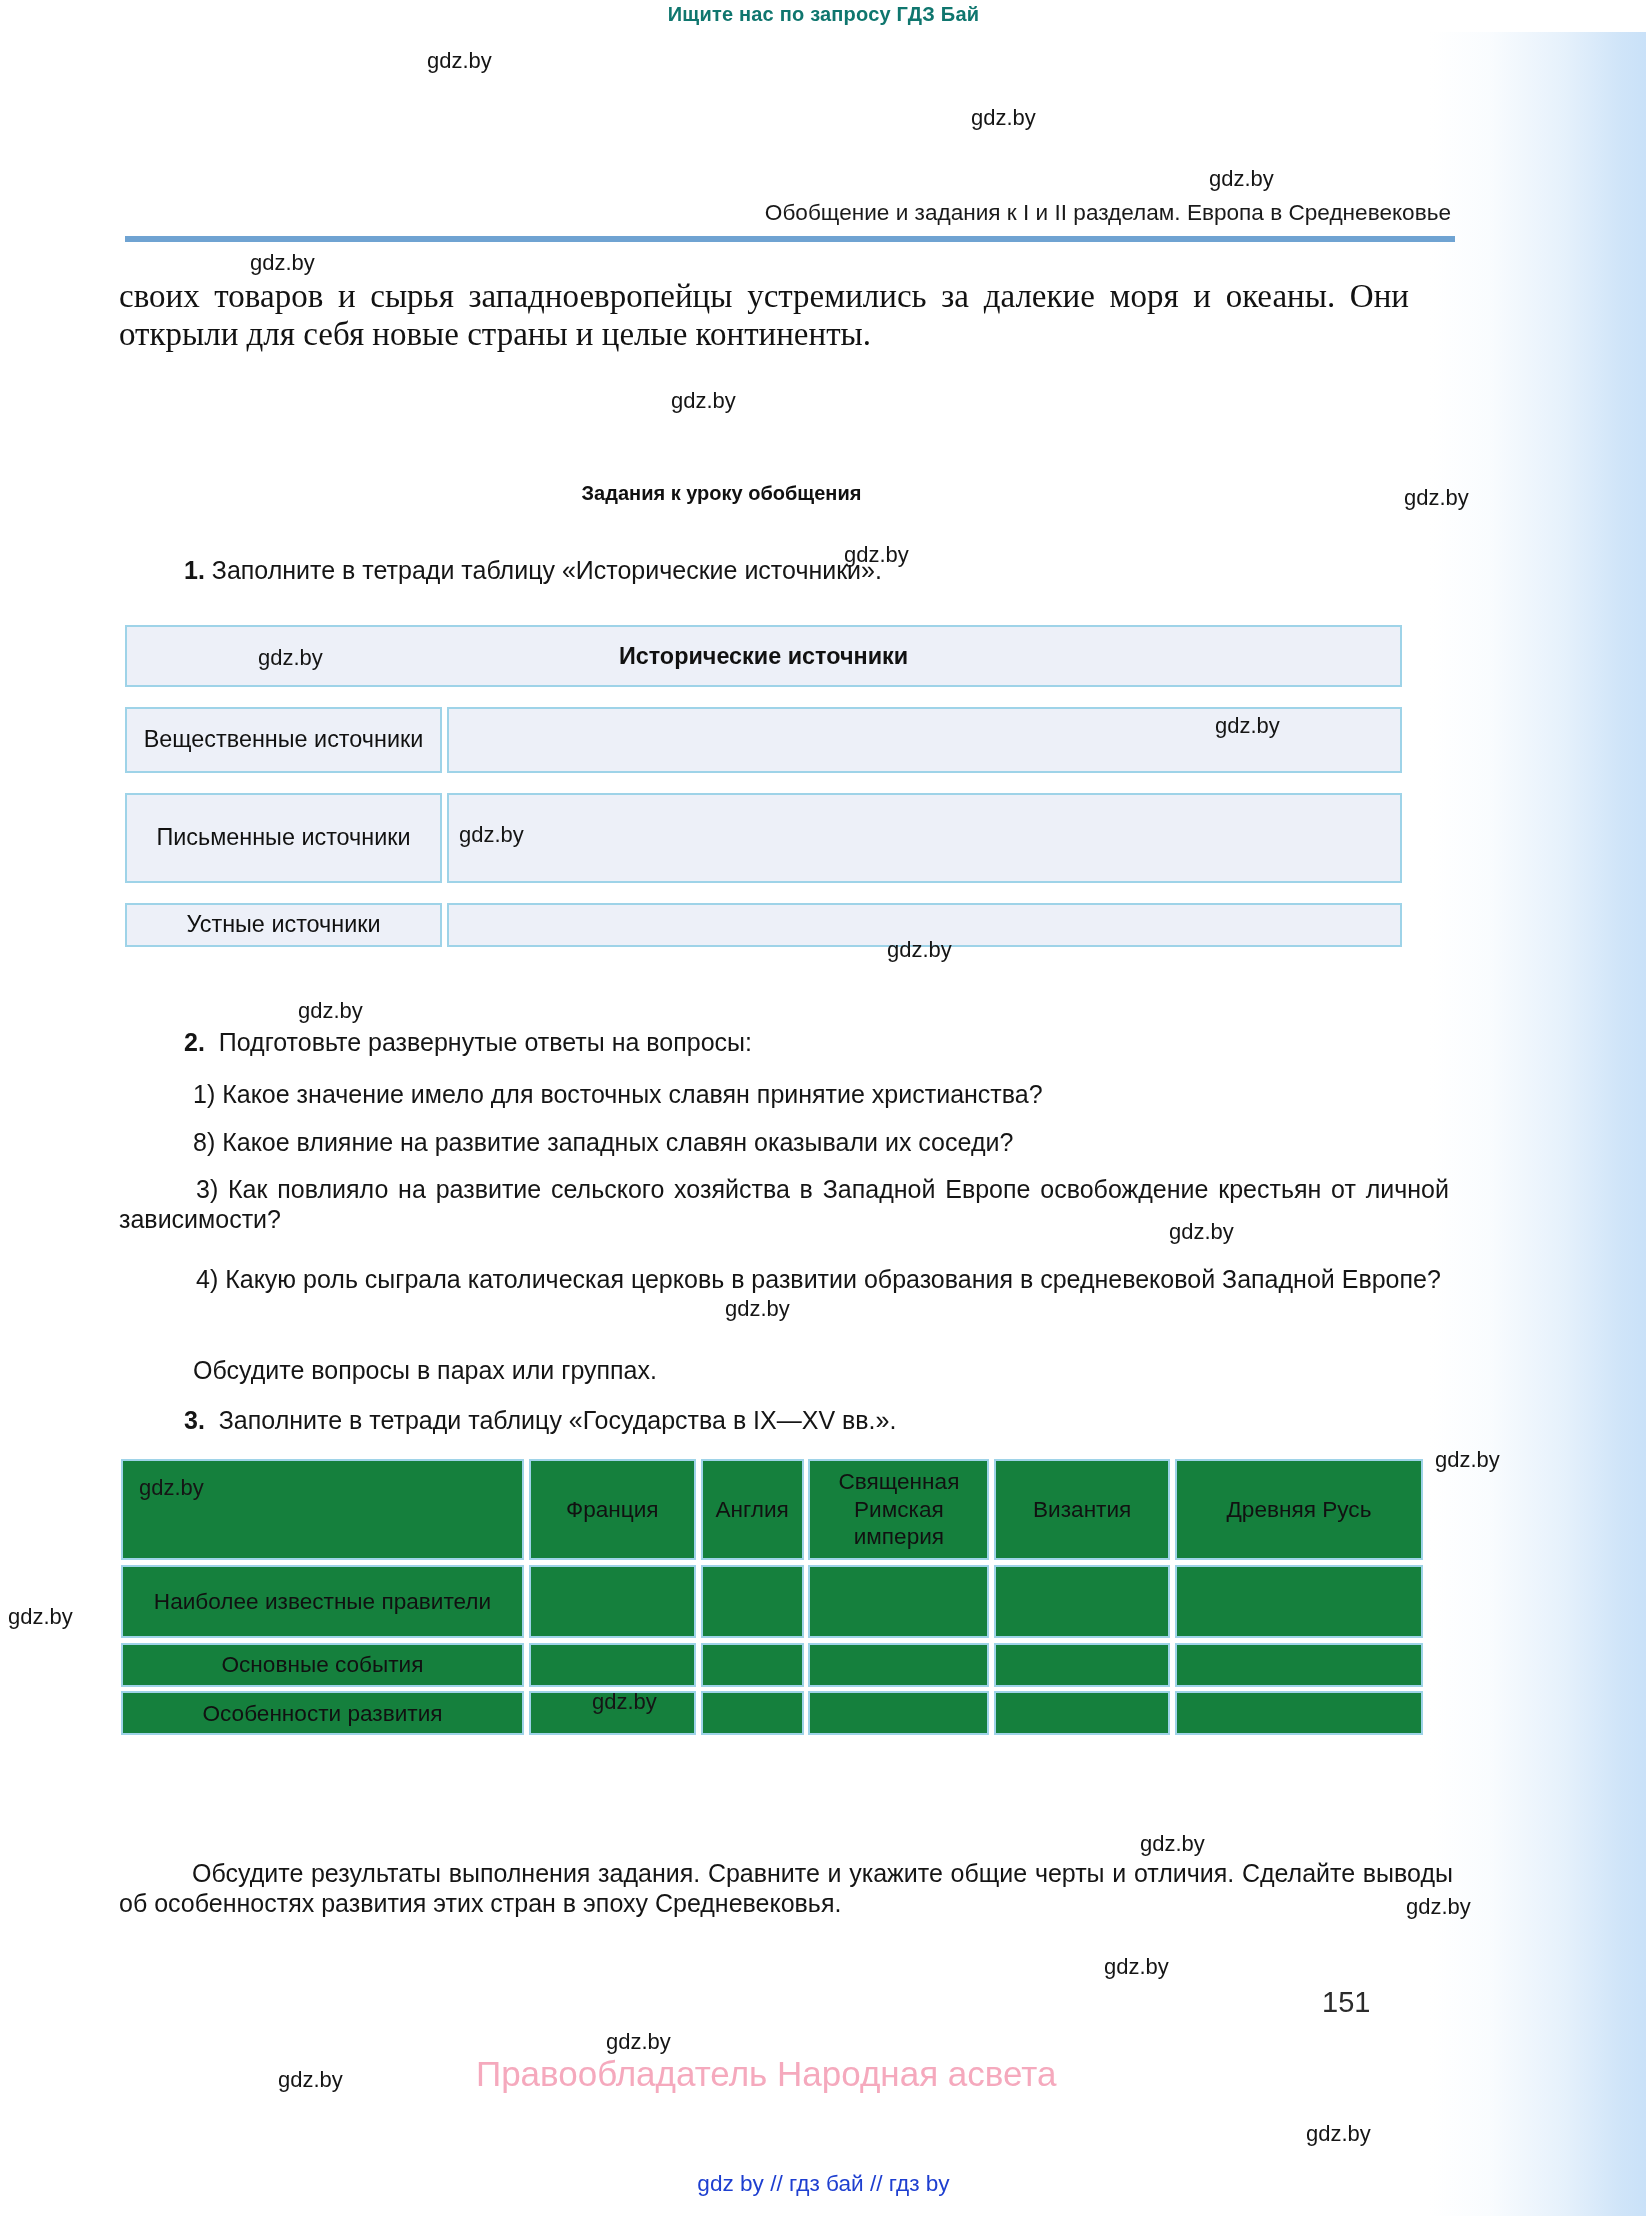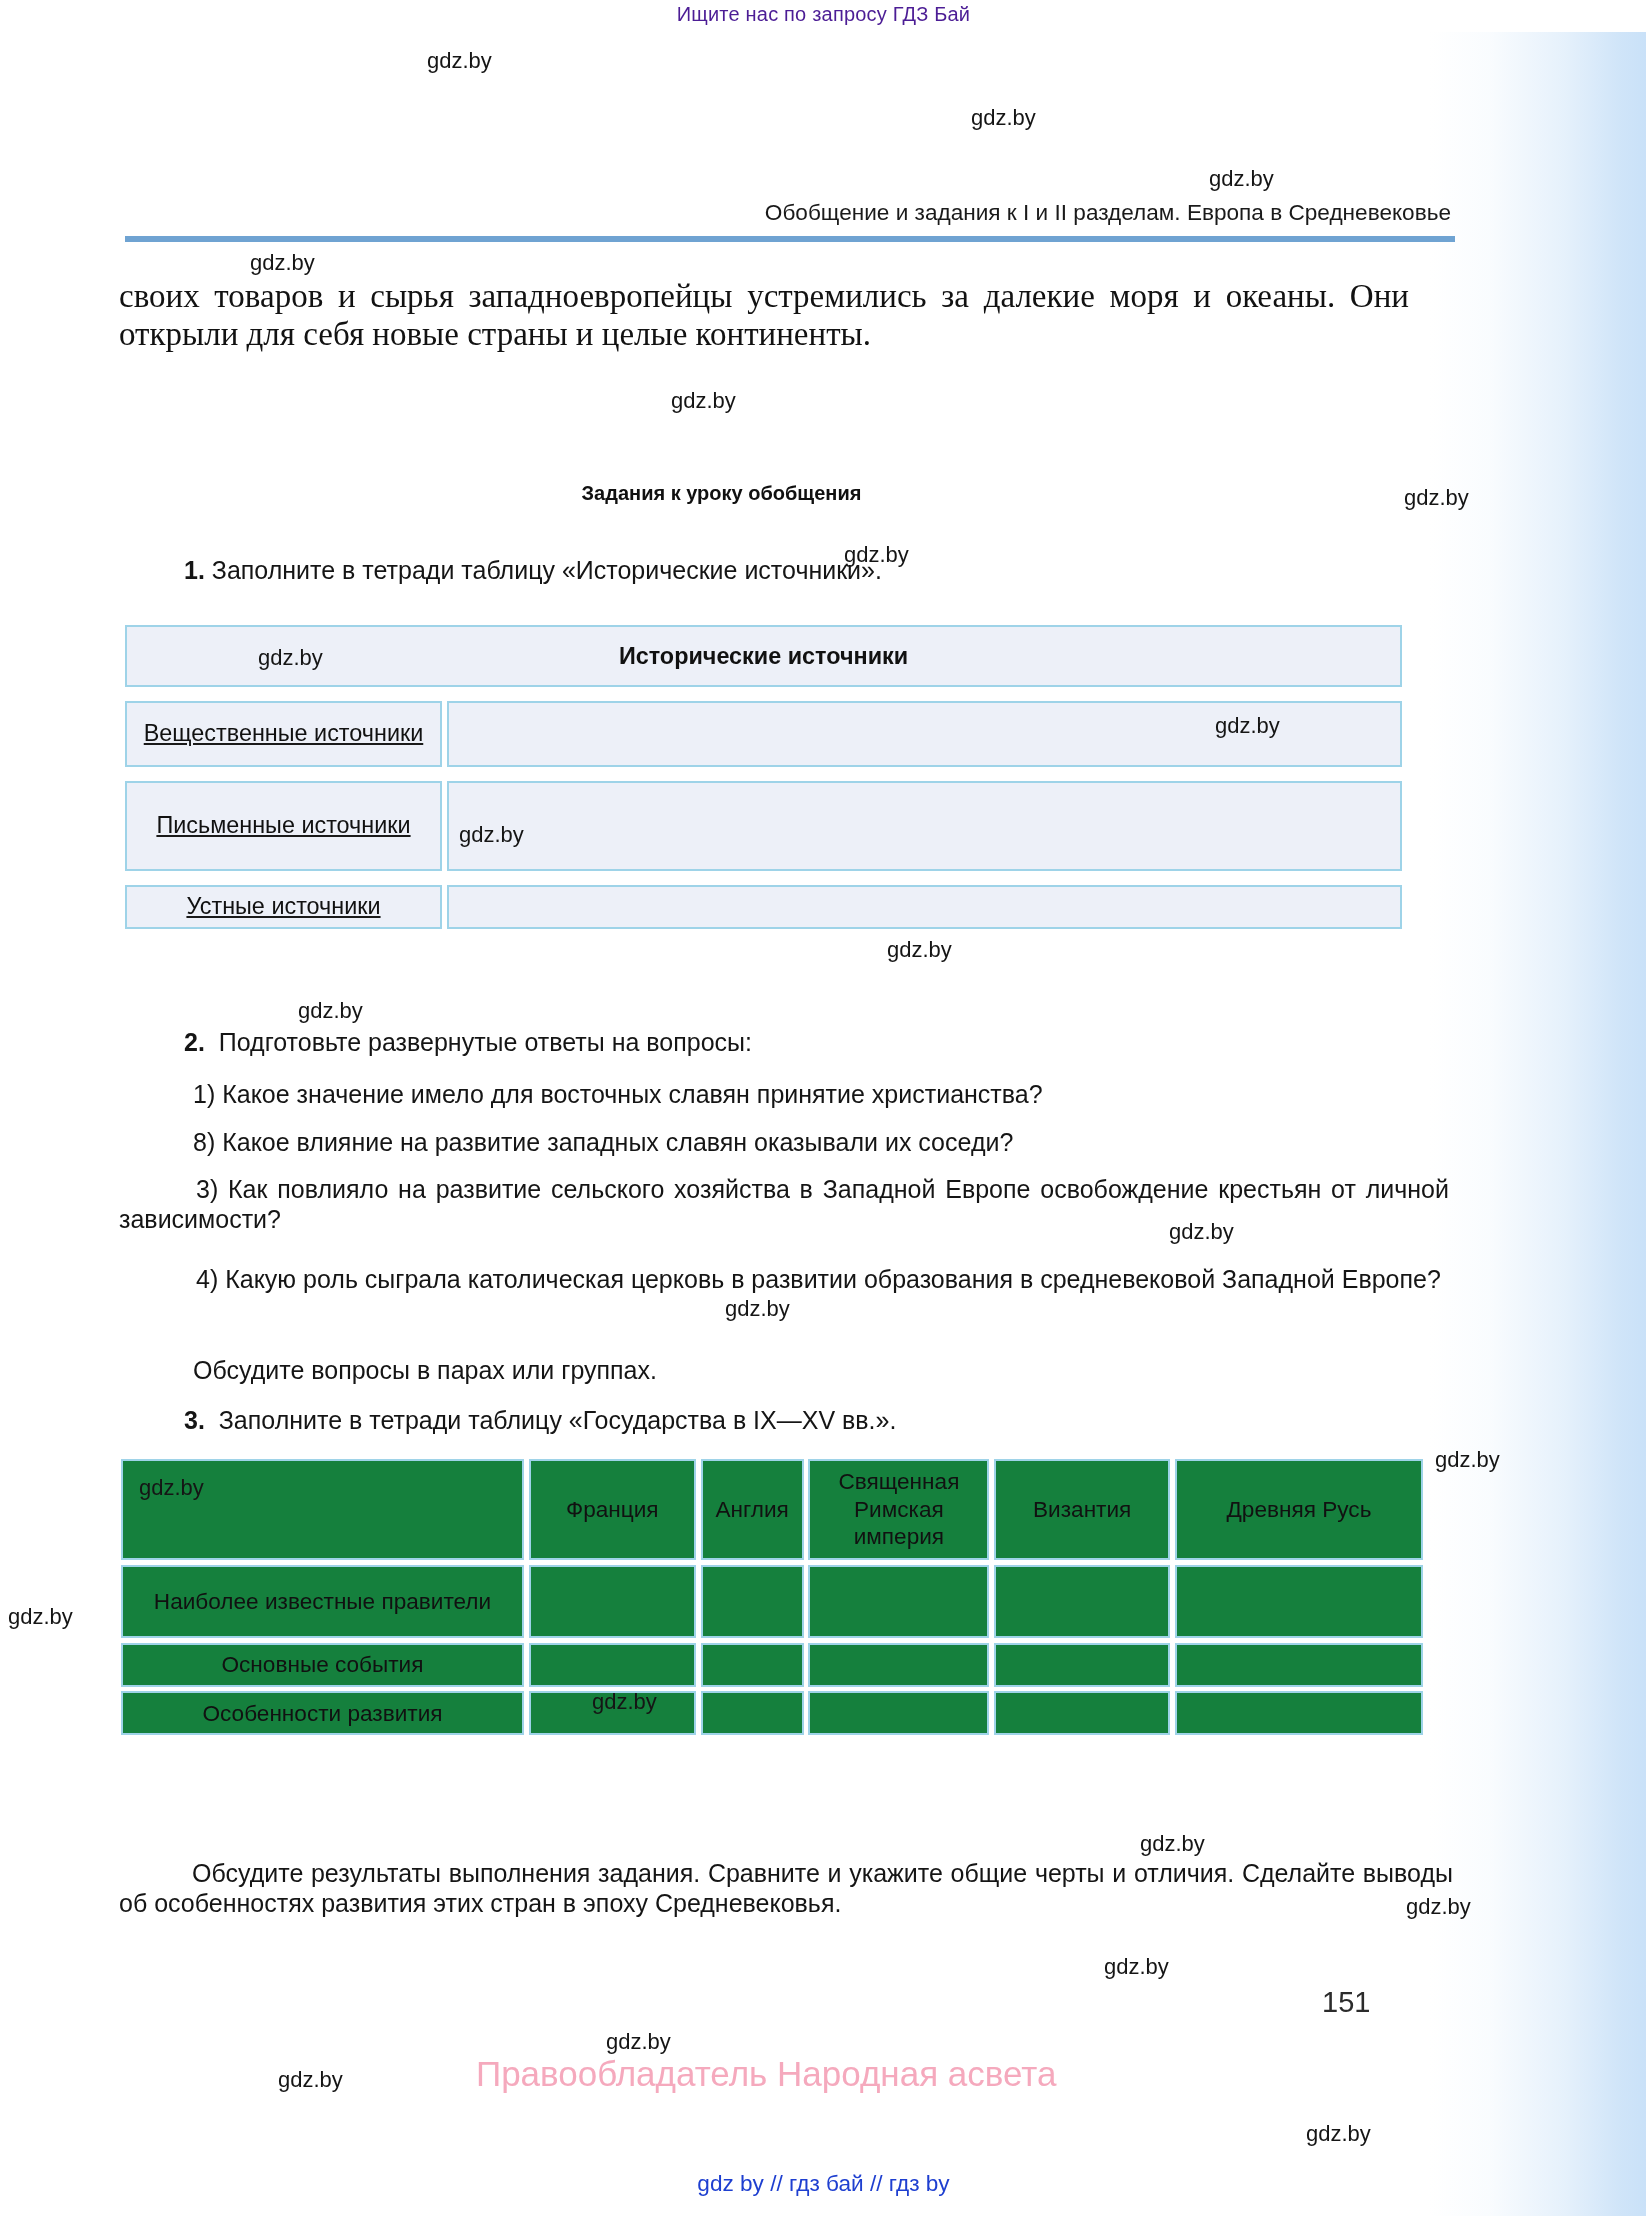--- a/index.html
+++ b/index.html
@@ -36,22 +36,22 @@
   }
 
   
   .promo-banner {
     position: absolute;
     top: 3.2px;
     left: 0;
     width: 1647px;
     text-align: center;
     font-size: 20px;
-    font-weight: normal;
-    color: #4c1d95;
+    font-weight: bold;
+    color: #0f766e;
     letter-spacing: 0.2px;
   }
 
   
   .running-head {
     position: absolute;
     top: 200px;
     left: 129px;
     width: 1322px;
     text-align: right;
@@ -179,21 +179,21 @@
   .tbl1 .hdr-cell {
     flex: 1 1 auto;
     display: flex;
     align-items: center;
     justify-content: center;
     font-size: 23.4px;
     font-weight: bold;
     color: #111;
     position: relative;
   }
-  .tbl1 .drow { display: flex; margin-top: 14px; text-decoration: underline; }
+  .tbl1 .drow { display: flex; margin-top: 20px; }
   .tbl1 .lbl {
     width: 317px;
     flex: 0 0 317px;
     display: flex;
     align-items: center;
     justify-content: center;
     text-align: center;
     font-size: 23.4px;
     color: #111;
     line-height: 1.25;

